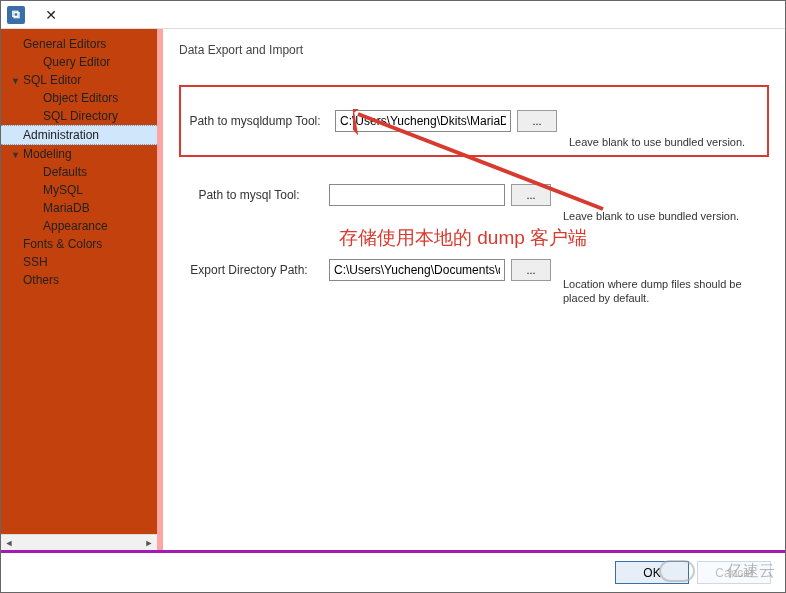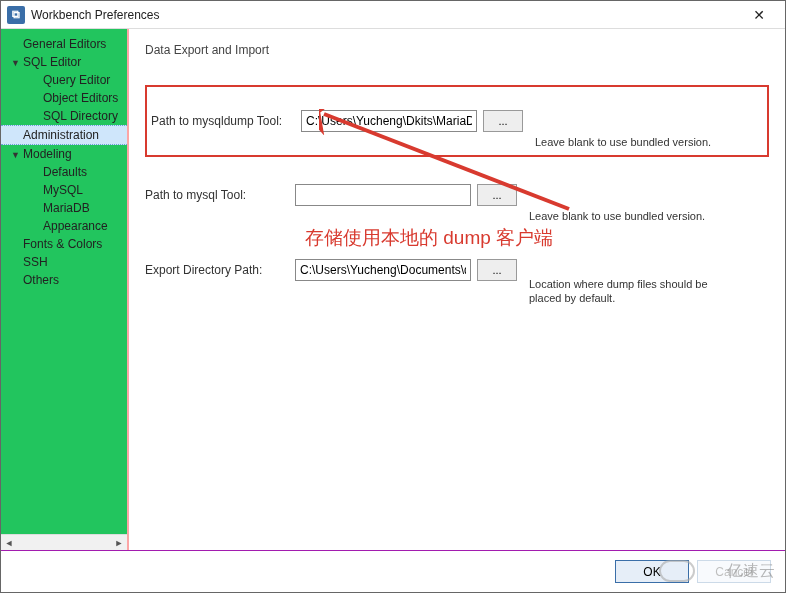--- a/index.html
+++ b/index.html
@@ -39,23 +39,23 @@
   .titlebar .title { flex: 1; font-size: 12px; }
   .titlebar .closebtn {
     width: 40px; text-align: center; font-size: 14px; cursor: pointer;
   }
   .body {
     flex: 1;
     display: flex;
     min-height: 0;
   }
   .sidebar {
-    width: 128px;
-    border-right: 2px solid #fca5a5;
-    background: #22c55e;
+    width: 162px;
+    border-right: 6px solid #fca5a5;
+    background: #c2410c;
     overflow-y: auto;
     padding-top: 6px;
     position: relative;
   }
   .tree-item {
     padding: 1px 4px 1px 22px;
     white-space: nowrap;
     line-height: 16px;
     cursor: pointer;
   }
@@ -97,21 +97,21 @@
     align-items: center;
     margin-bottom: 12px;
   }
   .form-row.highlight {
     border: 2px solid #d83a2f;
     padding: 6px 4px;
     margin-bottom: 10px;
   }
   .form-label {
     width: 150px;
-    text-align: left;
+    text-align: center;
     padding-right: 10px;
     color: #333;
   }
   .form-input {
     width: 176px;
     height: 22px;
     border: 1px solid #888;
     padding: 2px 4px;
     font-family: inherit;
     font-size: 12px;
@@ -141,21 +141,21 @@
   }
   .annotation {
     position: absolute;
     left: 176px; top: 196px;
     color: #d83a2f;
     font-size: 19px;
     font-family: "Microsoft YaHei", sans-serif;
   }
   .footer {
     height: 42px;
-    border-top: 1px solid #a21caf;
+    border-top: 3px solid #a21caf;
     display: flex;
     align-items: center;
     justify-content: flex-end;
     padding: 12px 14px;
     background: #fff;
   }
   .dlg-btn {
     width: 74px; height: 23px;
     border: 1px solid #3a6ea8;
     background: #e6eef8;
@@ -179,30 +179,29 @@
     position:relative;
   }
 </style>
 </head>
 <body>
 
 <div class="window">
 
   <div class="titlebar">
     <div class="appicon">⧉</div>
-    <div class="title">Workbench Preferences</div>
     <div class="closebtn">✕</div>
   </div>
 
   <div class="body">
 
     <div class="sidebar">
       <div class="tree-item tree-top">General Editors</div>
+      <div class="tree-item tree-child">Query Editor</div>
       <div class="tree-item tree-branch">SQL Editor</div>
-      <div class="tree-item tree-child">Query Editor</div>
       <div class="tree-item tree-child">Object Editors</div>
       <div class="tree-item tree-child">SQL Directory</div>
       <div class="tree-item tree-top tree-selected">Administration</div>
       <div class="tree-item tree-branch">Modeling</div>
       <div class="tree-item tree-child">Defaults</div>
       <div class="tree-item tree-child">MySQL</div>
       <div class="tree-item tree-child">MariaDB</div>
       <div class="tree-item tree-child">Appearance</div>
       <div class="tree-item tree-top">Fonts &amp; Colors</div>
       <div class="tree-item tree-top">SSH</div>

